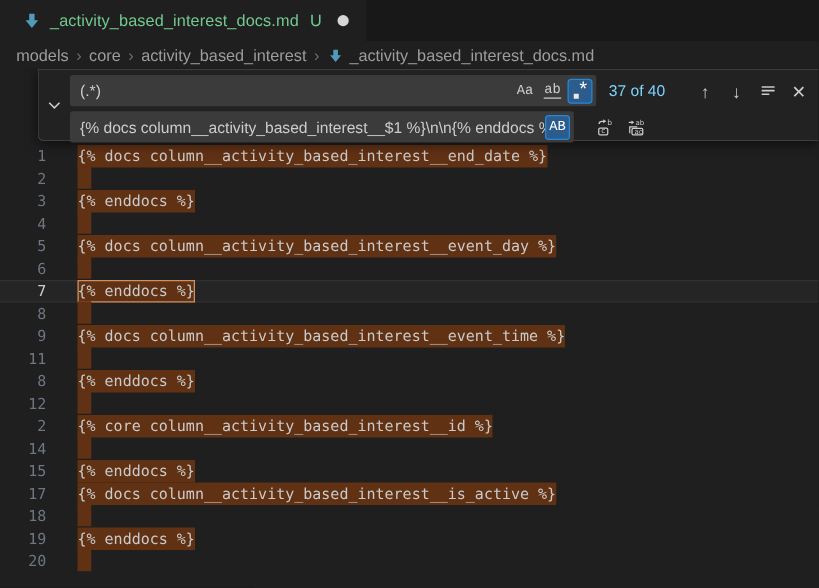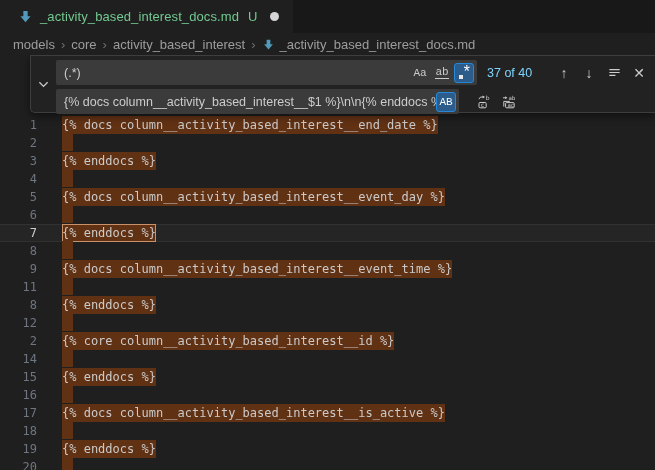--- a/index.html
+++ b/index.html
@@ -233,24 +233,20 @@
       </div>
       <div class="line">
         <div class="ln">14</div>
         <div class="lt"><span class="hl blank"></span></div>
       </div>
       <div class="line">
         <div class="ln">15</div>
         <div class="lt"><span class="hl">{% enddocs %}</span></div>
       </div>
       <div class="line">
-        <div class="ln">16</div>
-        <div class="lt"><span class="hl blank"></span></div>
-      </div>
-      <div class="line">
         <div class="ln">17</div>
         <div class="lt"><span class="hl">{% docs column__activity_based_interest__is_active %}</span></div>
       </div>
       <div class="line">
         <div class="ln">18</div>
         <div class="lt"><span class="hl blank"></span></div>
       </div>
       <div class="line">
         <div class="ln">19</div>
         <div class="lt"><span class="hl">{% enddocs %}</span></div>

